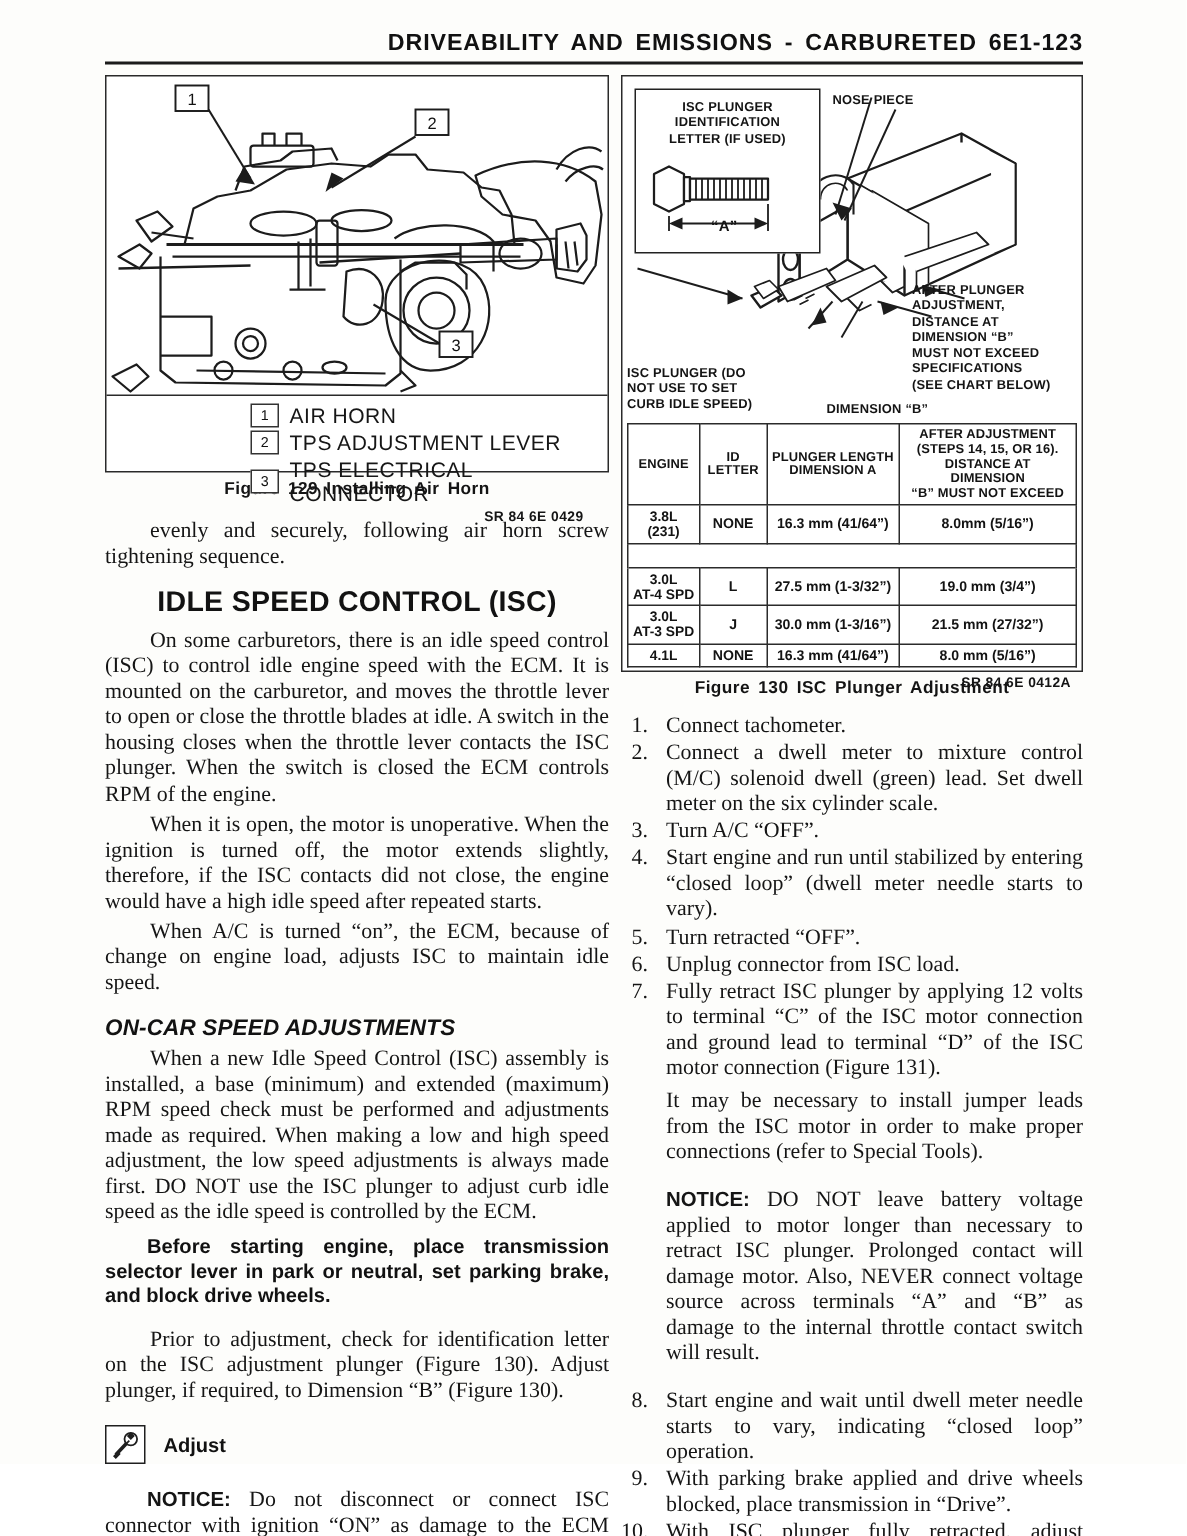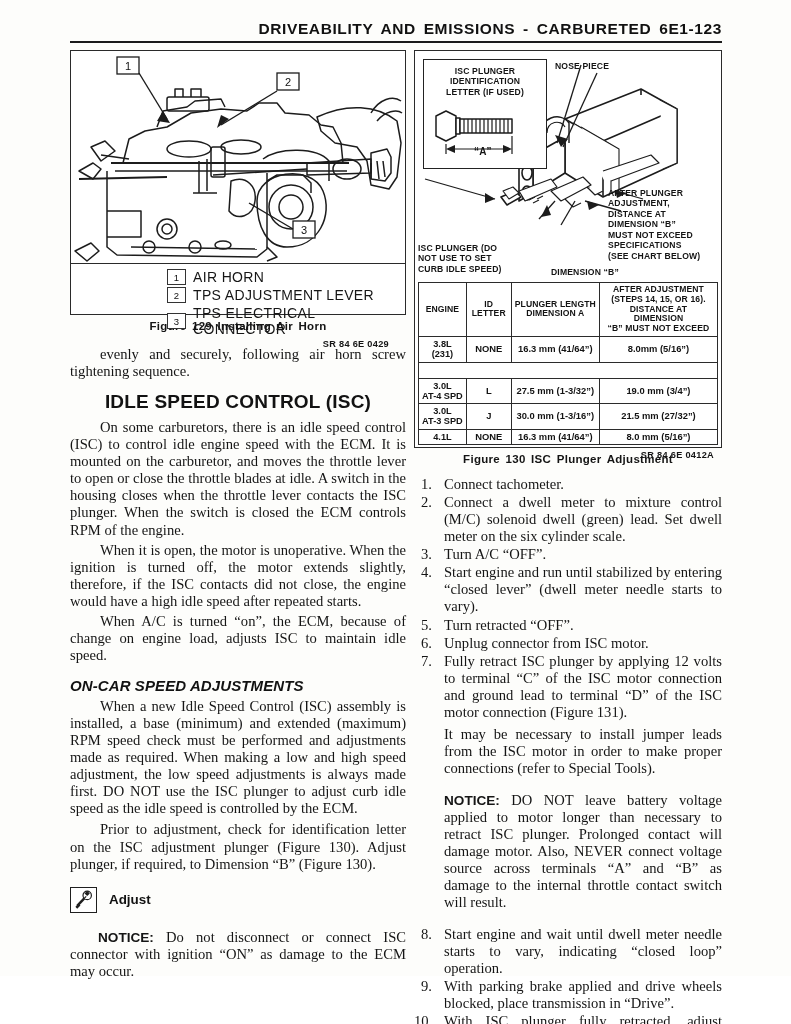--- a/index.html
+++ b/index.html
@@ -322,20 +322,21 @@
     <div class="fig-caption">Figure 129 Installing Air Horn</div>
 
     <div style="margin-top:14px;">
       <p class="p indent">evenly and securely, following air horn screw tightening sequence.</p>
       <h2 class="h1">IDLE SPEED CONTROL (ISC)</h2>
       <p class="p indent">On some carburetors, there is an idle speed control (ISC) to control idle engine speed with the ECM. It is mounted on the carburetor, and moves the throttle lever to open or close the throttle blades at idle. A switch in the housing closes when the throttle lever contacts the ISC plunger. When the switch is closed the ECM controls RPM of the engine.</p>
       <p class="p indent" style="margin-top:3px;">When it is open, the motor is unoperative. When the ignition is turned off, the motor extends slightly, therefore, if the ISC contacts did not close, the engine would have a high idle speed after repeated starts.</p>
       <p class="p indent" style="margin-top:3px;">When A/C is turned “on”, the ECM, because of change on engine load, adjusts ISC to maintain idle speed.</p>
       <h2 class="h2">ON-CAR SPEED ADJUSTMENTS</h2>
       <p class="p indent">When a new Idle Speed Control (ISC) assembly is installed, a base (minimum) and extended (maximum) RPM speed check must be performed and adjustments made as required. When making a low and high speed adjustment, the low speed adjustments is always made first. DO NOT use the ISC plunger to adjust curb idle speed as the idle speed is controlled by the ECM.</p>
+      <p class="p-bold-sans" style="margin-top:6px;">Before starting engine, place transmission selector lever in park or neutral, set parking brake, and block drive wheels.</p>
       <p class="p indent" style="margin-top:4px;">Prior to adjustment, check for identification letter on the ISC adjustment plunger (Figure 130). Adjust plunger, if required, to Dimension “B” (Figure 130).</p>
 
       <div class="adjust-row">
         <span class="adjust-box">
           <svg width="19" height="19" viewBox="0 0 19 19">
             <g stroke="#1f1f1f" stroke-width="1.2" fill="none">
               <path d="M3.2 15.8 L11.2 7.4" stroke-width="2.4"></path>
               <path d="M2.2 16.8 L4.6 14.4 L5.6 15.4 L3.2 17.8 Z" fill="#1f1f1f"></path>
               <circle cx="13.2" cy="5.4" r="4.2" fill="#fff"></circle>
               <path d="M13.2 1.6 L15.0 3.4 L13.2 5.2 L11.4 3.4 Z" fill="#1f1f1f"></path>
@@ -511,29 +512,29 @@
       <div class="step">
         <span class="step-num">2.</span>
         <span class="step-body">Connect a dwell meter to mixture control (M/C) solenoid dwell (green) lead. Set dwell meter on the six cylinder scale.</span>
       </div>
       <div class="step">
         <span class="step-num">3.</span>
         <span class="step-body">Turn A/C “OFF”.</span>
       </div>
       <div class="step">
         <span class="step-num">4.</span>
-        <span class="step-body">Start engine and run until stabilized by entering “closed lever” (dwell meter needle starts to vary).</span>
+        <span class="step-body">Start engine and run until stabilized by entering “closed loop” (dwell meter needle starts to vary).</span>
       </div>
       <div class="step">
         <span class="step-num">5.</span>
         <span class="step-body">Turn retracted “OFF”.</span>
       </div>
       <div class="step">
         <span class="step-num">6.</span>
-        <span class="step-body">Unplug connector from ISC motor.</span>
+        <span class="step-body">Unplug connector from ISC load.</span>
       </div>
       <div class="step">
         <span class="step-num">7.</span>
         <span class="step-body">Fully retract ISC plunger by applying 12 volts to terminal “C” of the ISC motor connection and ground lead to terminal “D” of the ISC motor connection (Figure 131).</span>
       </div>
       <div class="step step-sub">
         <span class="step-num"></span>
         <span class="step-body">It may be necessary to install jumper leads from the ISC motor in order to make proper connections (refer to Special Tools).</span>
       </div>
     </div>

